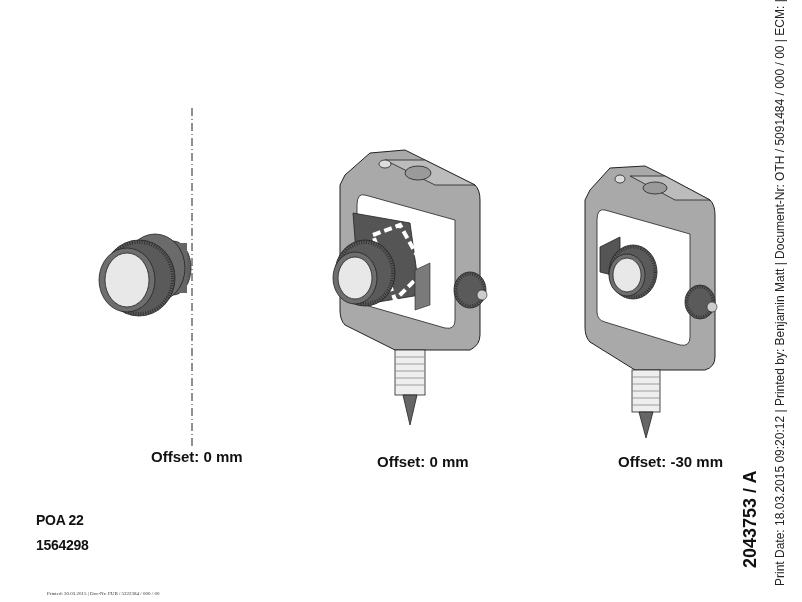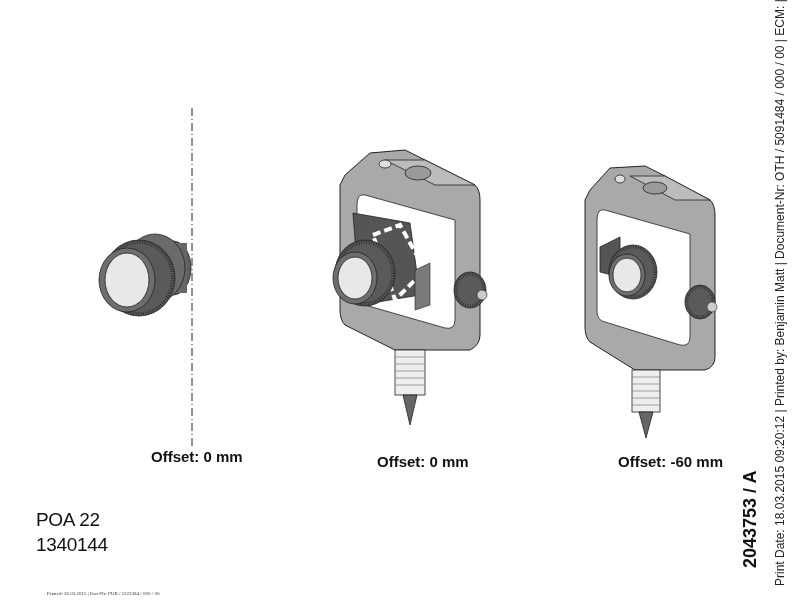--- a/index.html
+++ b/index.html
@@ -1,19 +1,19 @@
 <!DOCTYPE html>
 <html><head>
 <meta charset="utf-8">
 <style>
   html, body { margin:0; padding:0; background:#ffffff; }
   body { width:802px; height:602px; position:relative; overflow:hidden; font-family:"Liberation Sans", sans-serif; color:#111; }
   .abs { position:absolute; }
   .label { font-weight:bold; font-size:15px; color:#111; white-space:nowrap; }
-  .title { font-weight:normal; font-size:19px; line-height:24px; color:#111; letter-spacing:-0.3px; }
+  .title { font-weight:bold; font-size:14px; line-height:24px; color:#111; letter-spacing:-0.3px; }
   .vert { position:absolute; transform-origin:0 0; transform:rotate(-90deg); white-space:nowrap; }
   .side-text { font-size:12px; color:#222; }
   .docnum { font-weight:bold; font-size:18px; color:#111; }
   .footer { font-family:"Liberation Serif", serif; font-size:5px; color:#333; }
   svg { position:absolute; overflow:visible; }
 </style>
 </head>
 <body>
 
 <svg style="left:95px;top:108px;" width="110" height="340" viewBox="0 0 110 340">
@@ -70,21 +70,21 @@
   <ellipse cx="125" cy="140" rx="15" ry="17" fill="#5a5a5a" stroke="#222" stroke-width="0.8"></ellipse>
   <ellipse cx="125" cy="140" rx="13" ry="15" fill="none" stroke="#333" stroke-width="3" stroke-dasharray="1,1.5"></ellipse>
   <ellipse cx="137" cy="145" rx="5" ry="5" fill="#ccc" stroke="#222" stroke-width="0.6"></ellipse>
   <rect x="57" y="208" width="28" height="42" fill="#eee" stroke="#222" stroke-width="0.8"></rect>
   <path d="M57 215 H85 M57 222 H85 M57 229 H85 M57 236 H85 M57 243 H85" stroke="#888" stroke-width="0.8"></path>
   <path d="M64 250 L78 250 L71 276 Z" fill="#666" stroke="#222" stroke-width="0.8"></path>
 </svg>
 
 <div class="abs label" style="left:151px;top:448px;">Offset: 0 mm</div>
 <div class="abs label" style="left:377px;top:453px;">Offset: 0 mm</div>
-<div class="abs label" style="left:618px;top:453px;">Offset: -60 mm</div>
+<div class="abs label" style="left:618px;top:453px;">Offset: -30 mm</div>
 
 <div class="abs title" style="left:36px;top:508px;">POA 22</div>
-<div class="abs title" style="left:36px;top:533px;">1340144</div>
+<div class="abs title" style="left:36px;top:533px;">1564298</div>
 
 <div class="vert docnum" style="left:740px;top:568px;">2043753 / A</div>
 <div class="vert side-text" style="left:773px;top:586px;">Print Date: 18.03.2015 09:20:12 | Printed by: Benjamin Matt | Document-Nr: OTH / 5091484 / 000 / 00 | ECM:  | Comme</div>
 
 <div class="abs footer" style="left:47px;top:591px;">Printed: 30.03.2015 | Doc-Nr: PUB / 5222384 / 000 / 00</div>
 
 </body></html>

